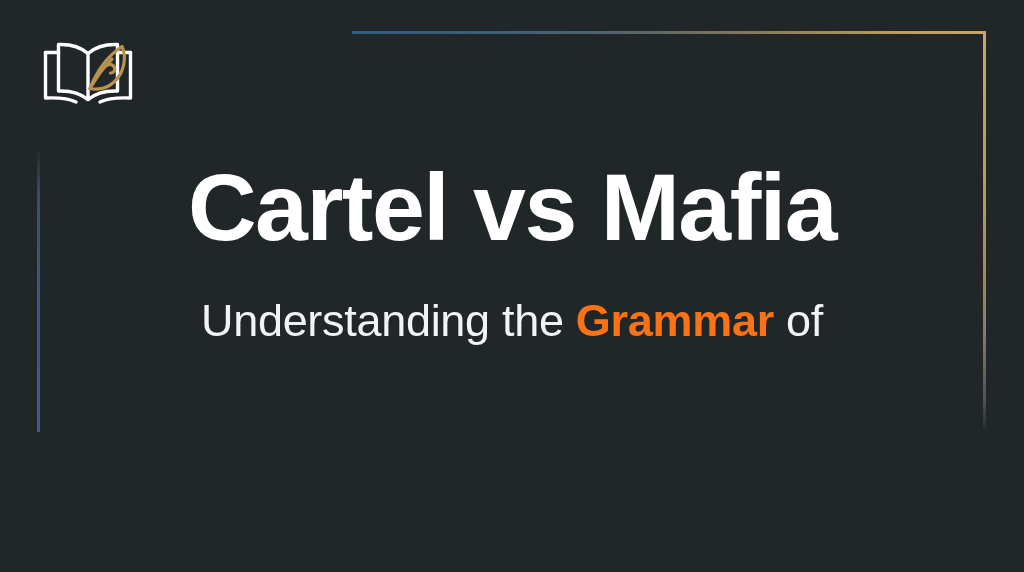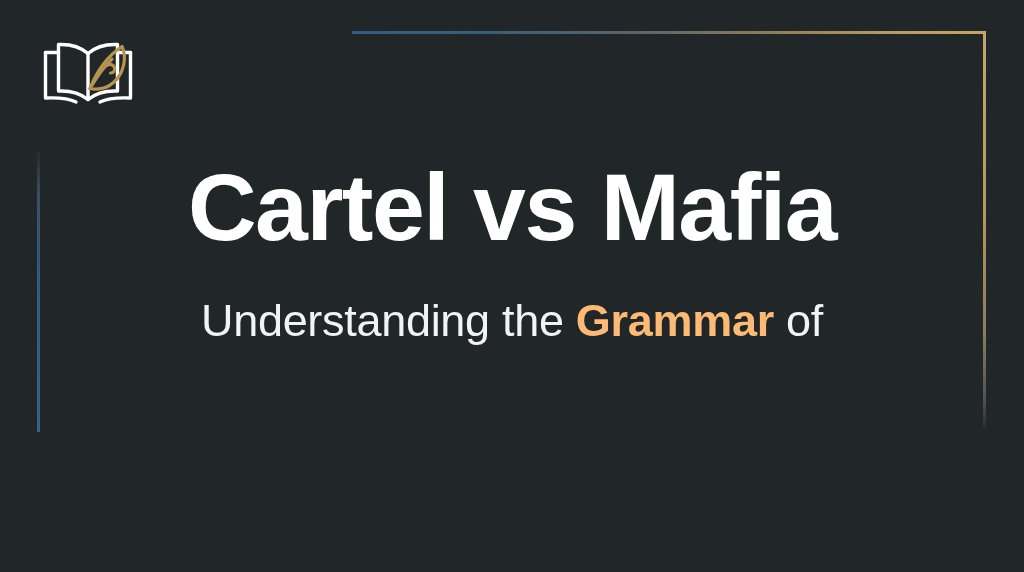--- a/index.html
+++ b/index.html
@@ -100,21 +100,21 @@
     width: 1024px;
     text-align: center;
     font-size: 45px;
     line-height: 58px;
     font-weight: normal;
     color: #f2f3f3;
     letter-spacing: -0.3px;
   }
   .subtitle .em {
     font-weight: bold;
-    color: #fdba74;
+    color: #f97316;
   }
   .subtitle-line {
     display: block;
   }
 </style>
 </head>
 <body>
 
 <div class="slide">
 

